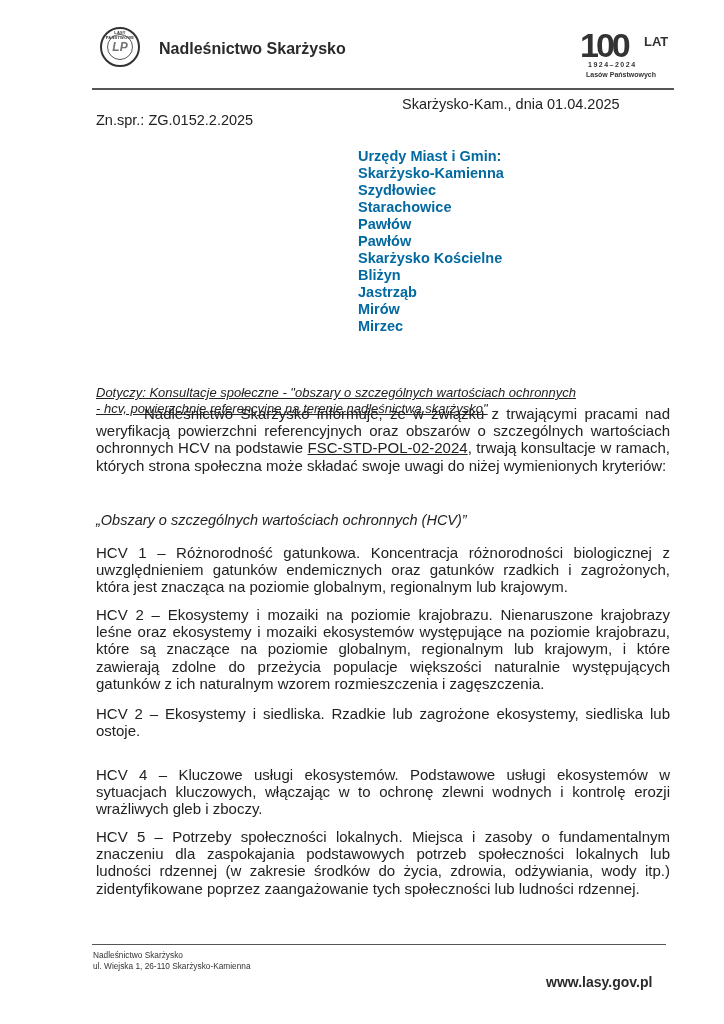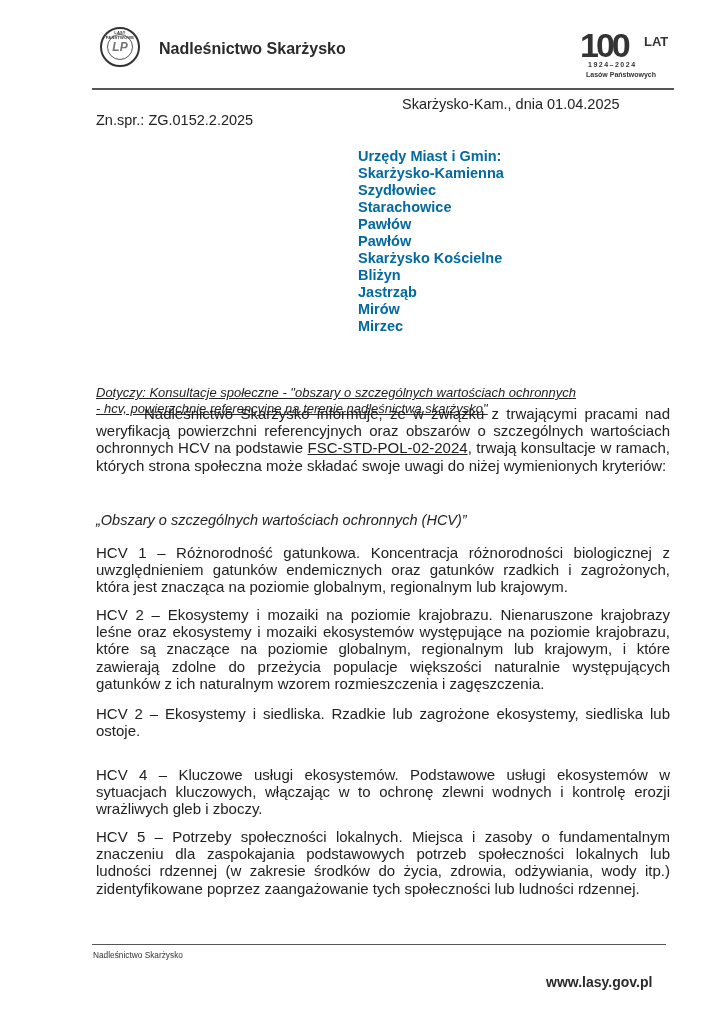--- a/index.html
+++ b/index.html
@@ -135,14 +135,15 @@
 
 <div class="abs para p1">HCV 1 – Różnorodność gatunkowa. Koncentracja różnorodności biologicznej z uwzględnieniem gatunków endemicznych oraz gatunków rzadkich i zagrożonych, która jest znacząca na poziomie globalnym, regionalnym lub krajowym.</div>
 <div class="abs para p2">HCV 2 – Ekosystemy i mozaiki na poziomie krajobrazu. Nienaruszone krajobrazy leśne oraz ekosystemy i mozaiki ekosystemów występujące na poziomie krajobrazu, które są znaczące na poziomie globalnym, regionalnym lub krajowym, i które zawierają zdolne do przeżycia populacje większości naturalnie występujących gatunków z ich naturalnym wzorem rozmieszczenia i zagęszczenia.</div>
 <div class="abs para p3">HCV 2 – Ekosystemy i siedliska. Rzadkie lub zagrożone ekosystemy, siedliska lub ostoje.</div>
 <div class="abs para p4">HCV 4 – Kluczowe usługi ekosystemów. Podstawowe usługi ekosystemów w sytuacjach kluczowych, włączając w to ochronę zlewni wodnych i kontrolę erozji wrażliwych gleb i zboczy.</div>
 <div class="abs para p5">HCV 5 – Potrzeby społeczności lokalnych. Miejsca i zasoby o fundamentalnym znaczeniu dla zaspokajania podstawowych potrzeb społeczności lokalnych lub ludności rdzennej (w zakresie środków do życia, zdrowia, odżywiania, wody itp.) zidentyfikowane poprzez zaangażowanie tych społeczności lub ludności rdzennej.</div>
 
 <div class="abs footer-rule"></div>
 <div class="abs footer-addr">
   <div>Nadleśnictwo Skarżysko</div>
+  <div>ul. Wiejska 1, 26-110 Skarżysko-Kamienna</div>
 </div>
 <div class="abs footer-web">www.lasy.gov.pl</div>
 
 </body></html>

